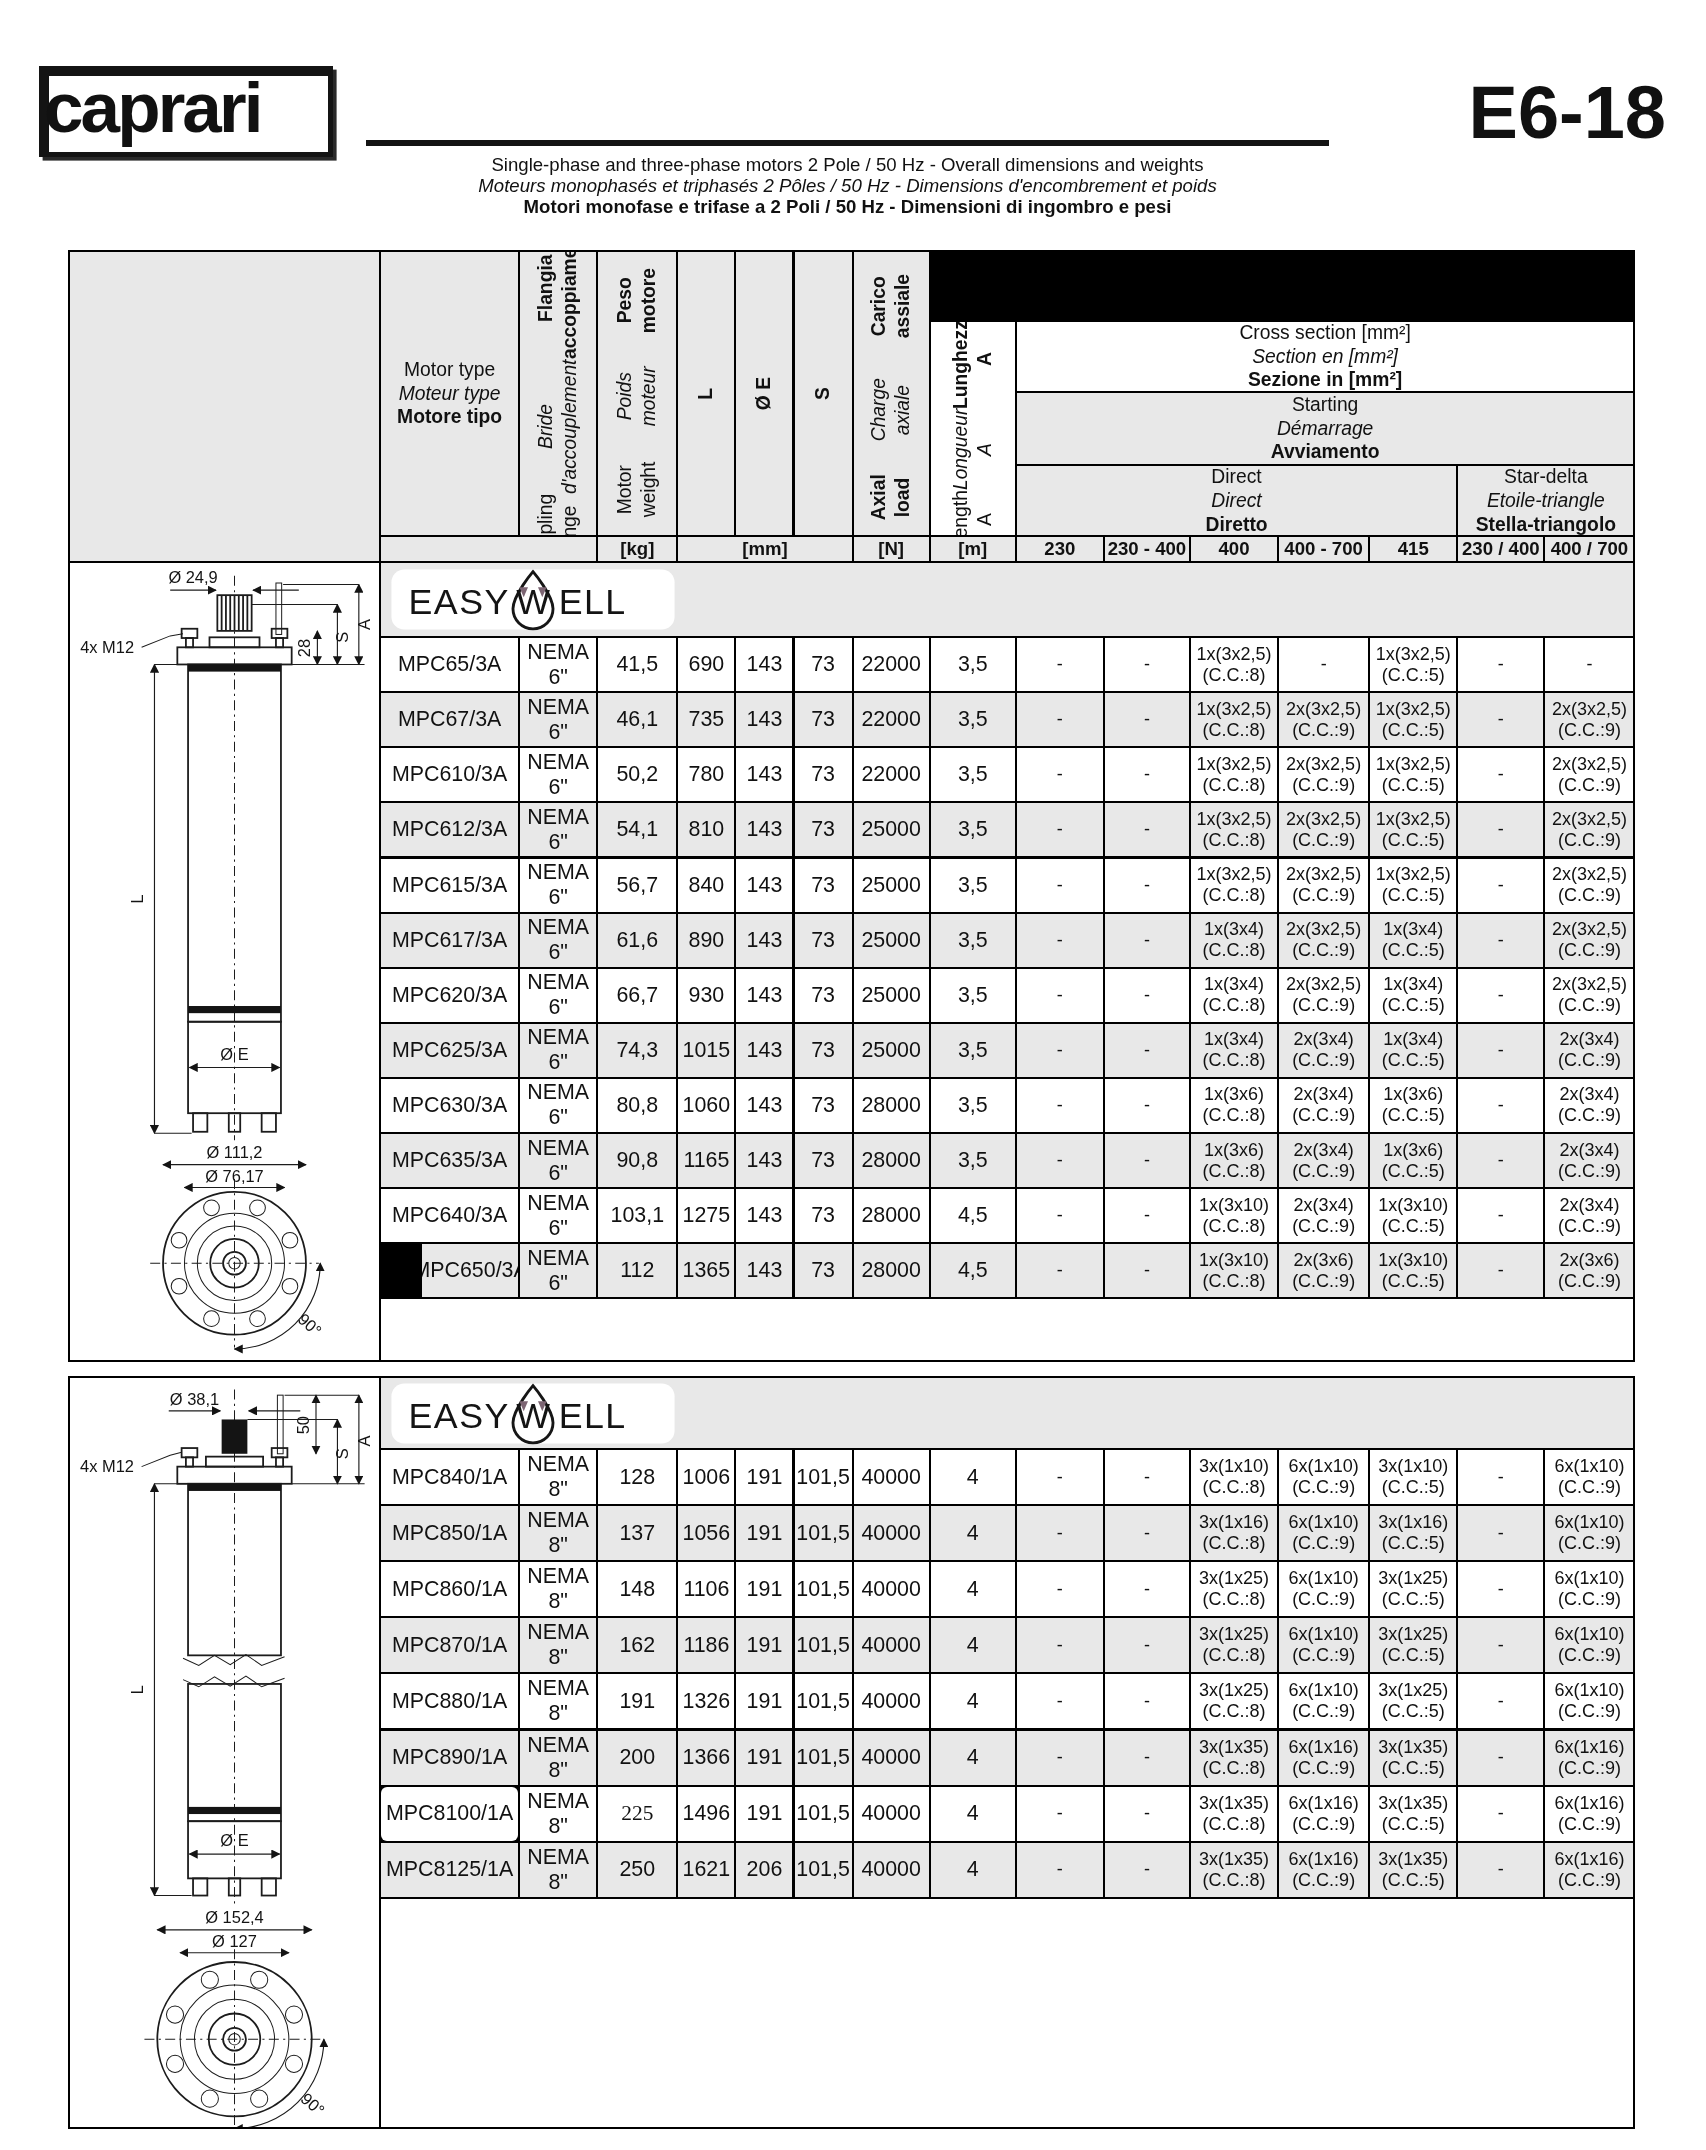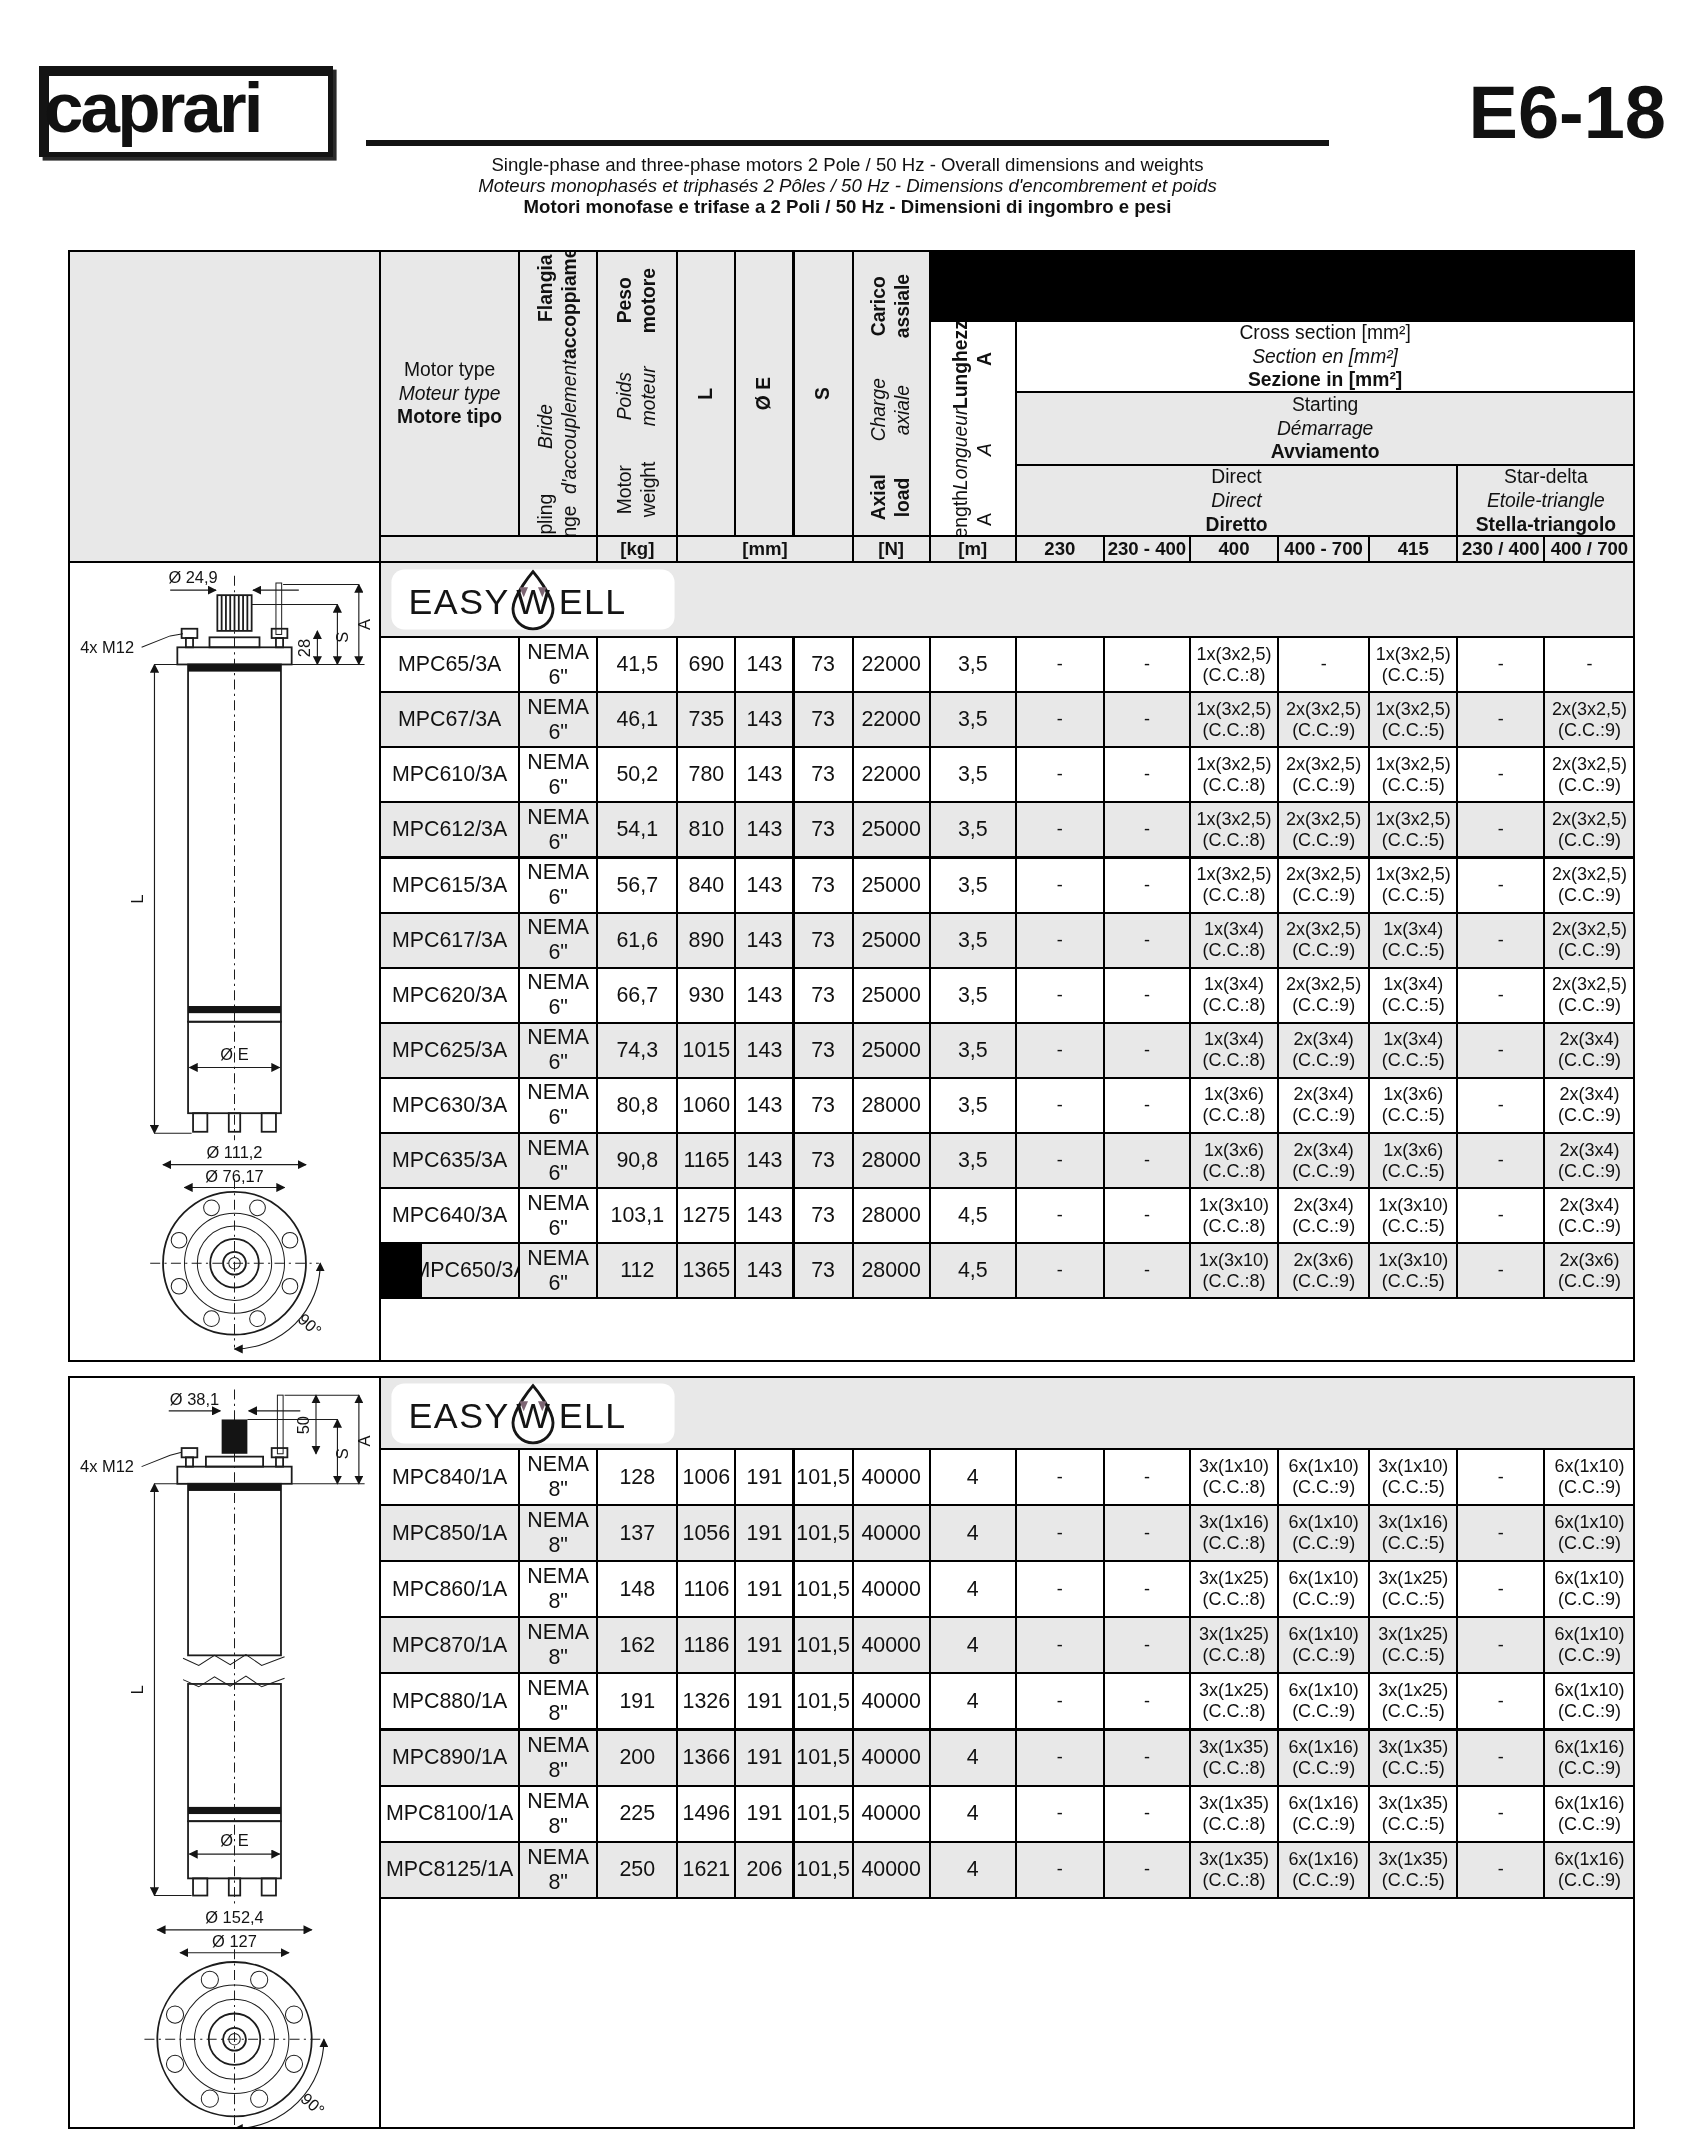--- a/index.html
+++ b/index.html
@@ -811,23 +811,23 @@
     </div>
     <div class="cell data alt cable" style="grid-area: 7 / 14;">
       <div>3x(1x35)</div>
       <div>(C.C.:5)</div>
     </div>
     <div class="cell data alt cable" style="grid-area: 7 / 15;">-</div>
     <div class="cell data alt cable" style="grid-area: 7 / 16;">
       <div>6x(1x16)</div>
       <div>(C.C.:9)</div>
     </div>
-    <div class="cell data" style="grid-area: 8 / 2;">MPC8100/1A</div>
+    <div class="cell data" style="grid-area: 8 / 2; border-radius: 6px;">MPC8100/1A</div>
     <div class="cell data" style="grid-area: 8 / 3;">NEMA 8"</div>
-    <div class="cell data" style="grid-area: 8 / 4;">225</div>
+    <div class="cell data" style="grid-area: 8 / 4; font-family: Liberation Serif, serif;">225</div>
     <div class="cell data" style="grid-area: 8 / 5;">1496</div>
     <div class="cell data" style="grid-area: 8 / 6;">191</div>
     <div class="cell data" style="grid-area: 8 / 7;">101,5</div>
     <div class="cell data" style="grid-area: 8 / 8;">40000</div>
     <div class="cell data" style="grid-area: 8 / 9;">4</div>
     <div class="cell data cable" style="grid-area: 8 / 10;">-</div>
     <div class="cell data cable" style="grid-area: 8 / 11;">-</div>
     <div class="cell data cable" style="grid-area: 8 / 12;">
       <div>3x(1x35)</div>
       <div>(C.C.:8)</div>

